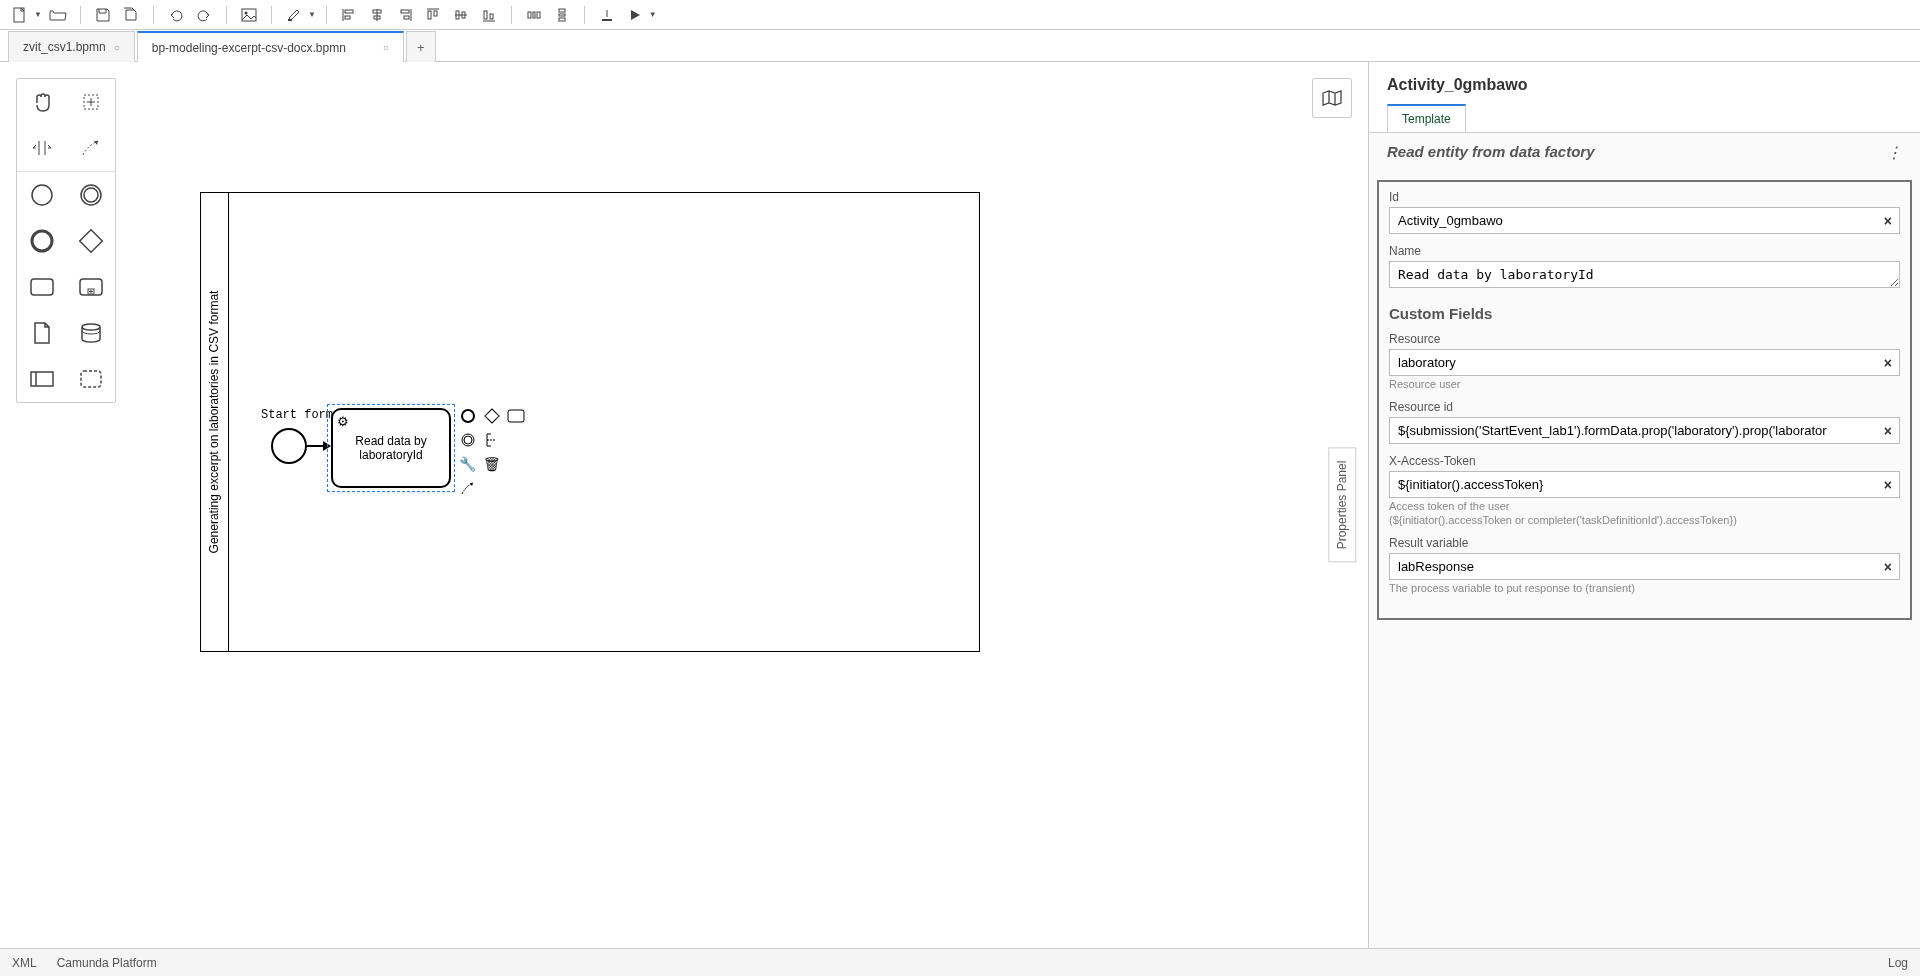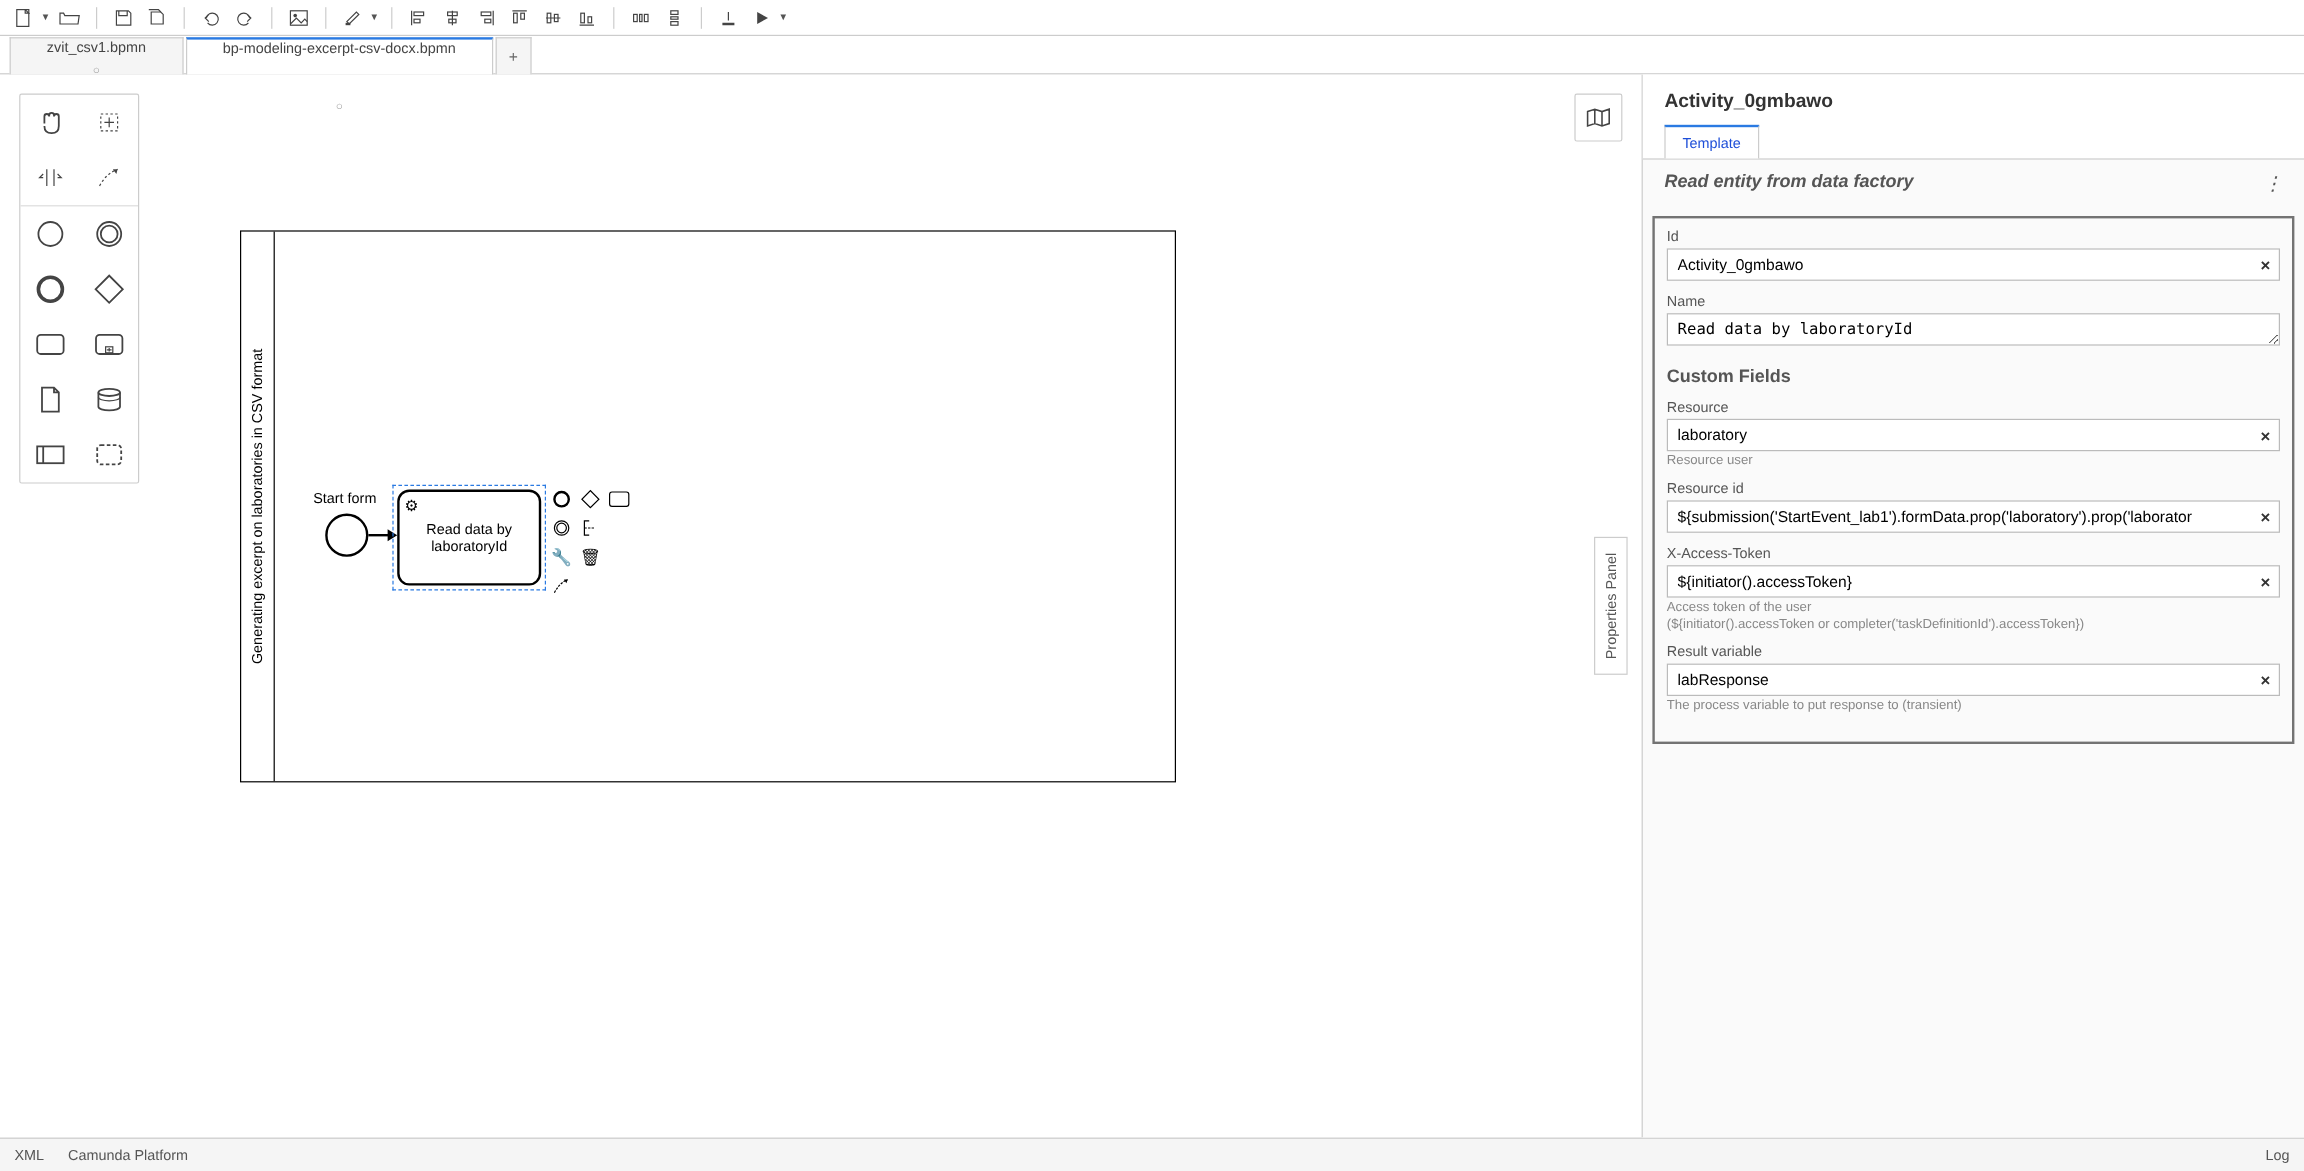--- a/index.html
+++ b/index.html
@@ -37,34 +37,33 @@
     }
     .dropdown-arrow { font-size: 8px; margin-left: -2px; color: #555; }
     .tabs {
       height: 32px;
       display: flex;
       align-items: stretch;
       padding: 0 8px;
       border-bottom: 1px solid #ccc;
     }
     .tab {
-      padding: 0 30px;
+      padding: 0 14px;
       display: flex;
       align-items: center;
       gap: 8px;
       border: 1px solid #ccc;
       border-bottom: none;
       background: #f5f5f5;
       color: #444;
       cursor: pointer;
       font-size: 12px;
       margin-right: 2px;
       position: relative;
       top: 1px;
-      flex-direction: column;
     }
     .tab.active {
       background: #fff;
       border-top: 2px solid #2a7ae2;
       gap: 37px;
     }
     .tab-close { font-size: 10px; color: #999; }
     .tab-new {
       width: 30px;
       display: flex;
@@ -153,20 +152,21 @@
       height: 36px;
       border: 2px solid #000;
       border-radius: 50%;
       background: #fff;
     }
     .start-label {
       position: absolute;
       left: 60px;
       top: 215px;
       font-size: 12px;
+      font-family: Liberation Mono, monospace;
     }
     .arrow1 {
       position: absolute;
       left: 106px;
       top: 252px;
       width: 22px;
       height: 2px;
       background: #000;
     }
     .arrow1::after {
@@ -257,21 +257,21 @@
       font-weight: bold;
       color: #333;
       margin-bottom: 10px;
     }
     .props-tab {
       display: inline-block;
       padding: 6px 14px;
       border: 1px solid #ccc;
       border-bottom: none;
       background: #fff;
-      color: #1d4ed8;
+      color: #14532d;
       font-size: 12px;
       cursor: pointer;
       border-top: 2px solid #2a7ae2;
     }
     .props-section {
       padding: 10px 18px;
       position: relative;
       font-style: italic;
     }
     .section-title {

